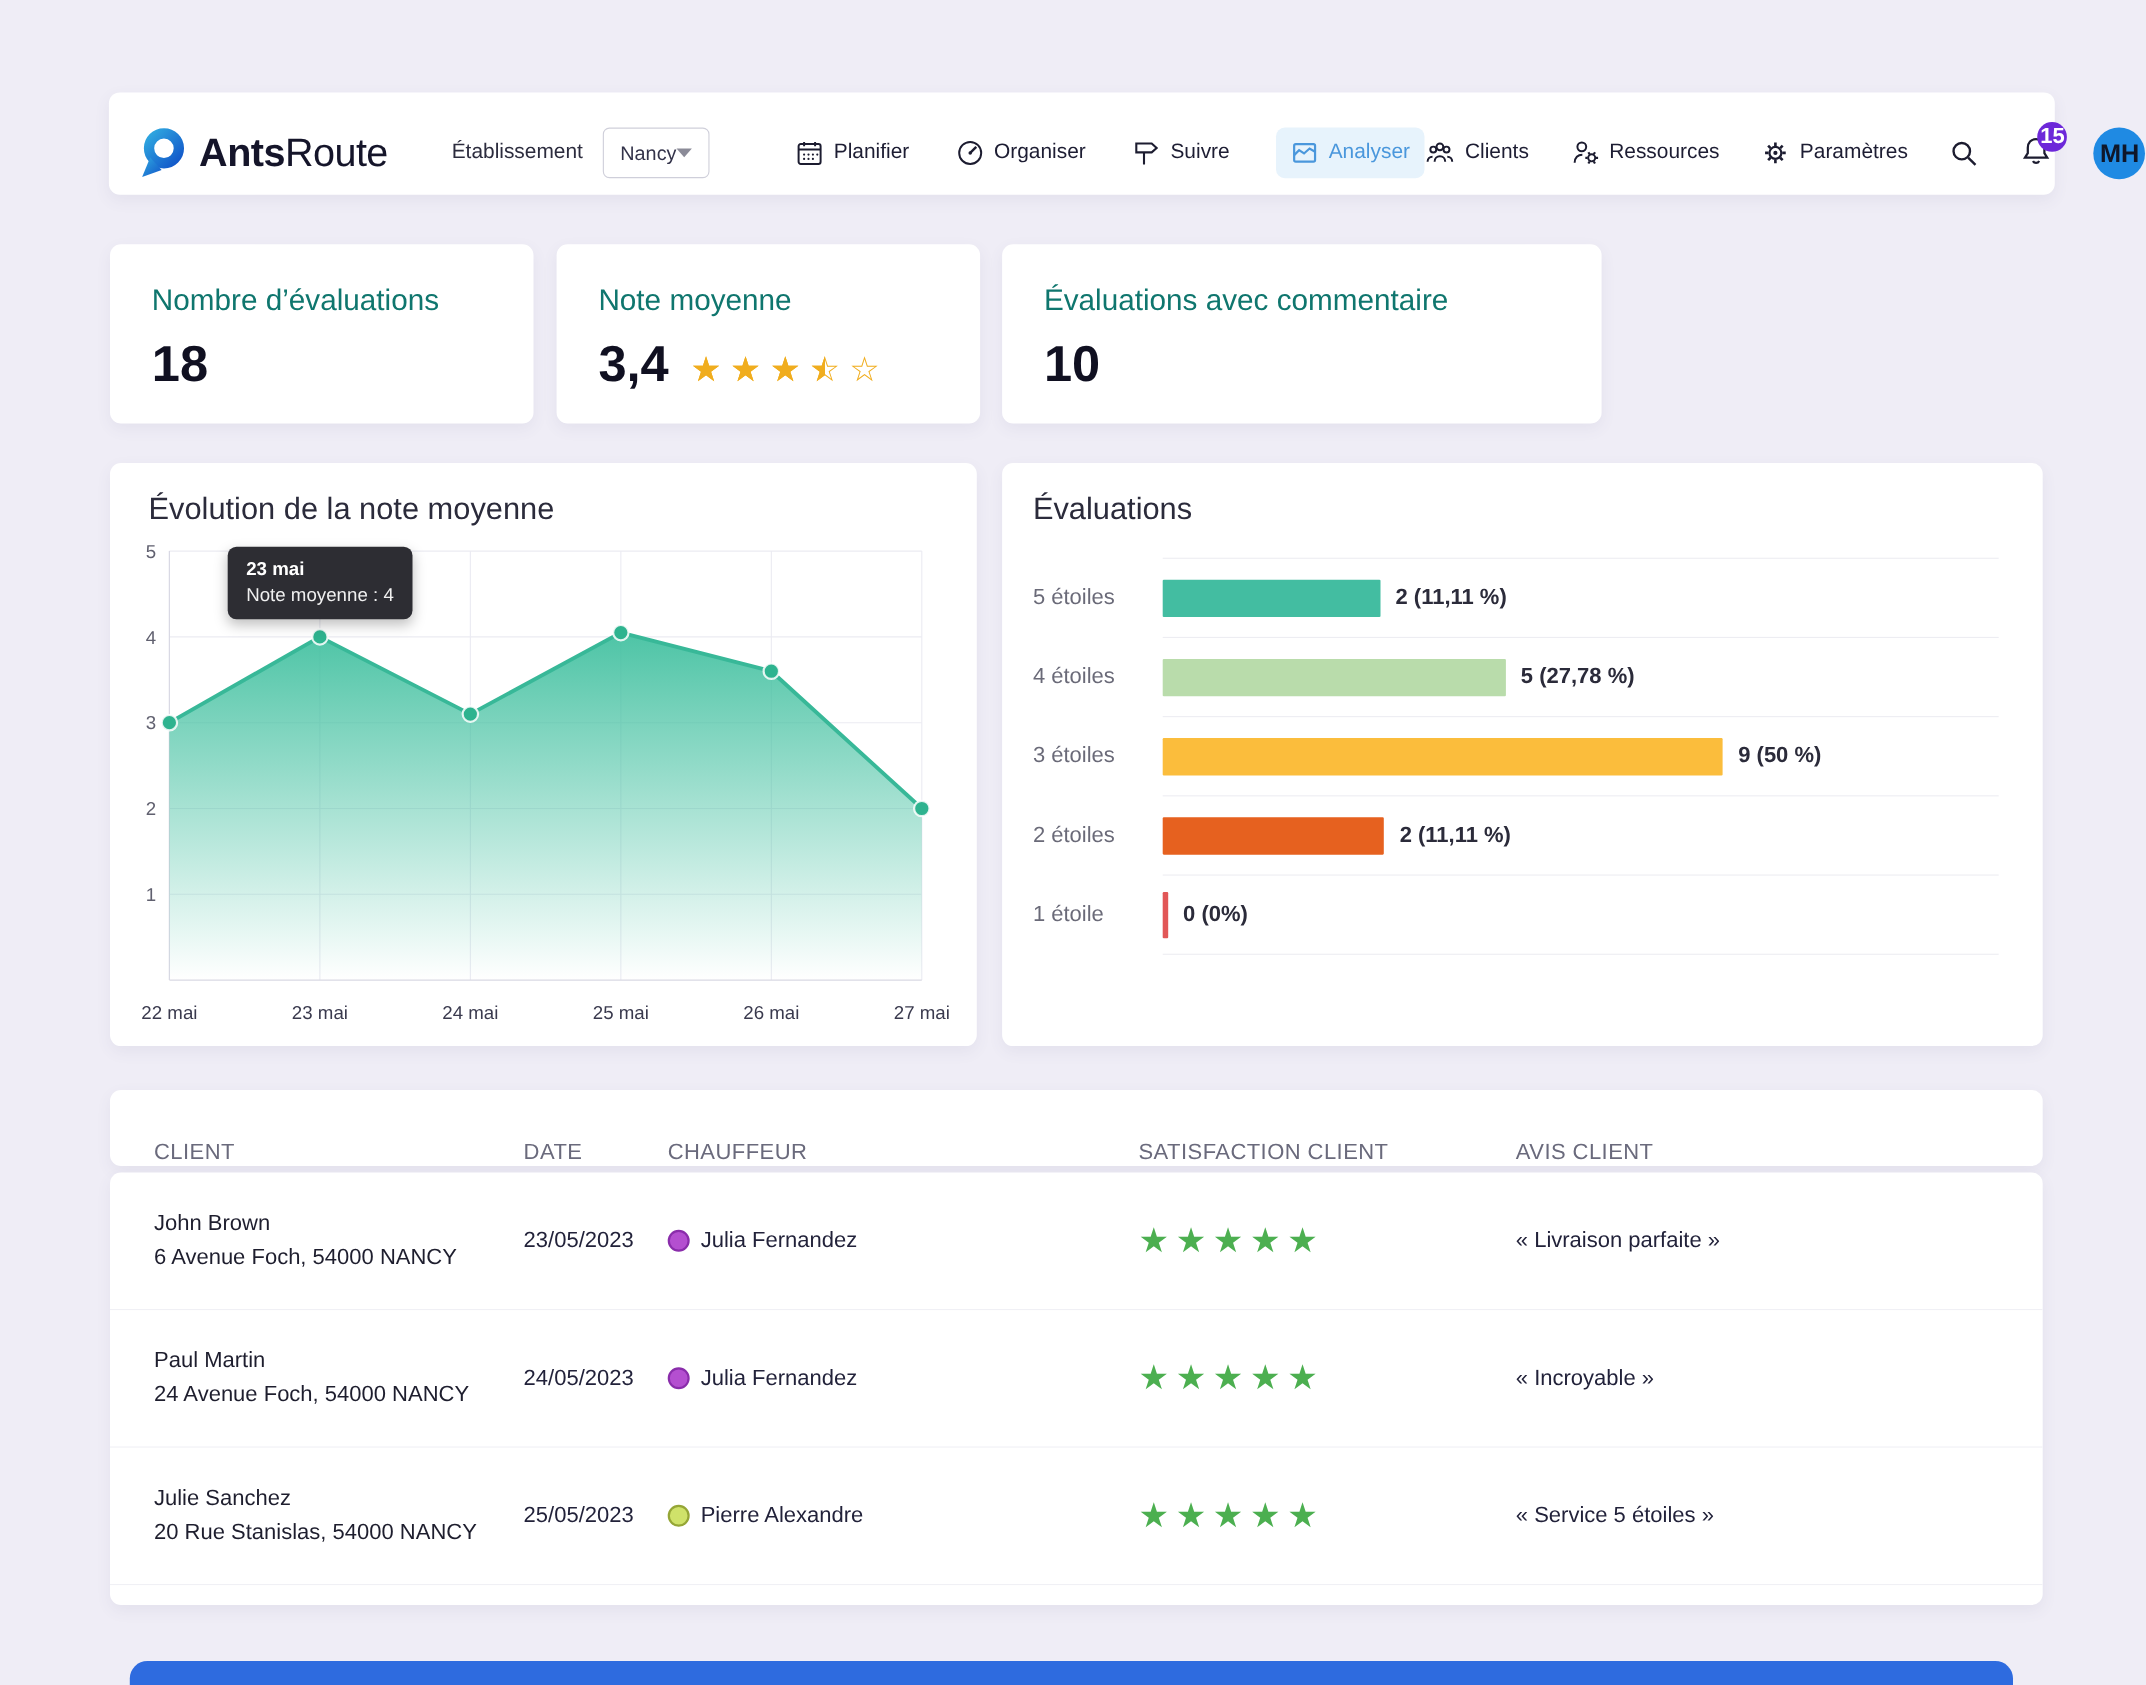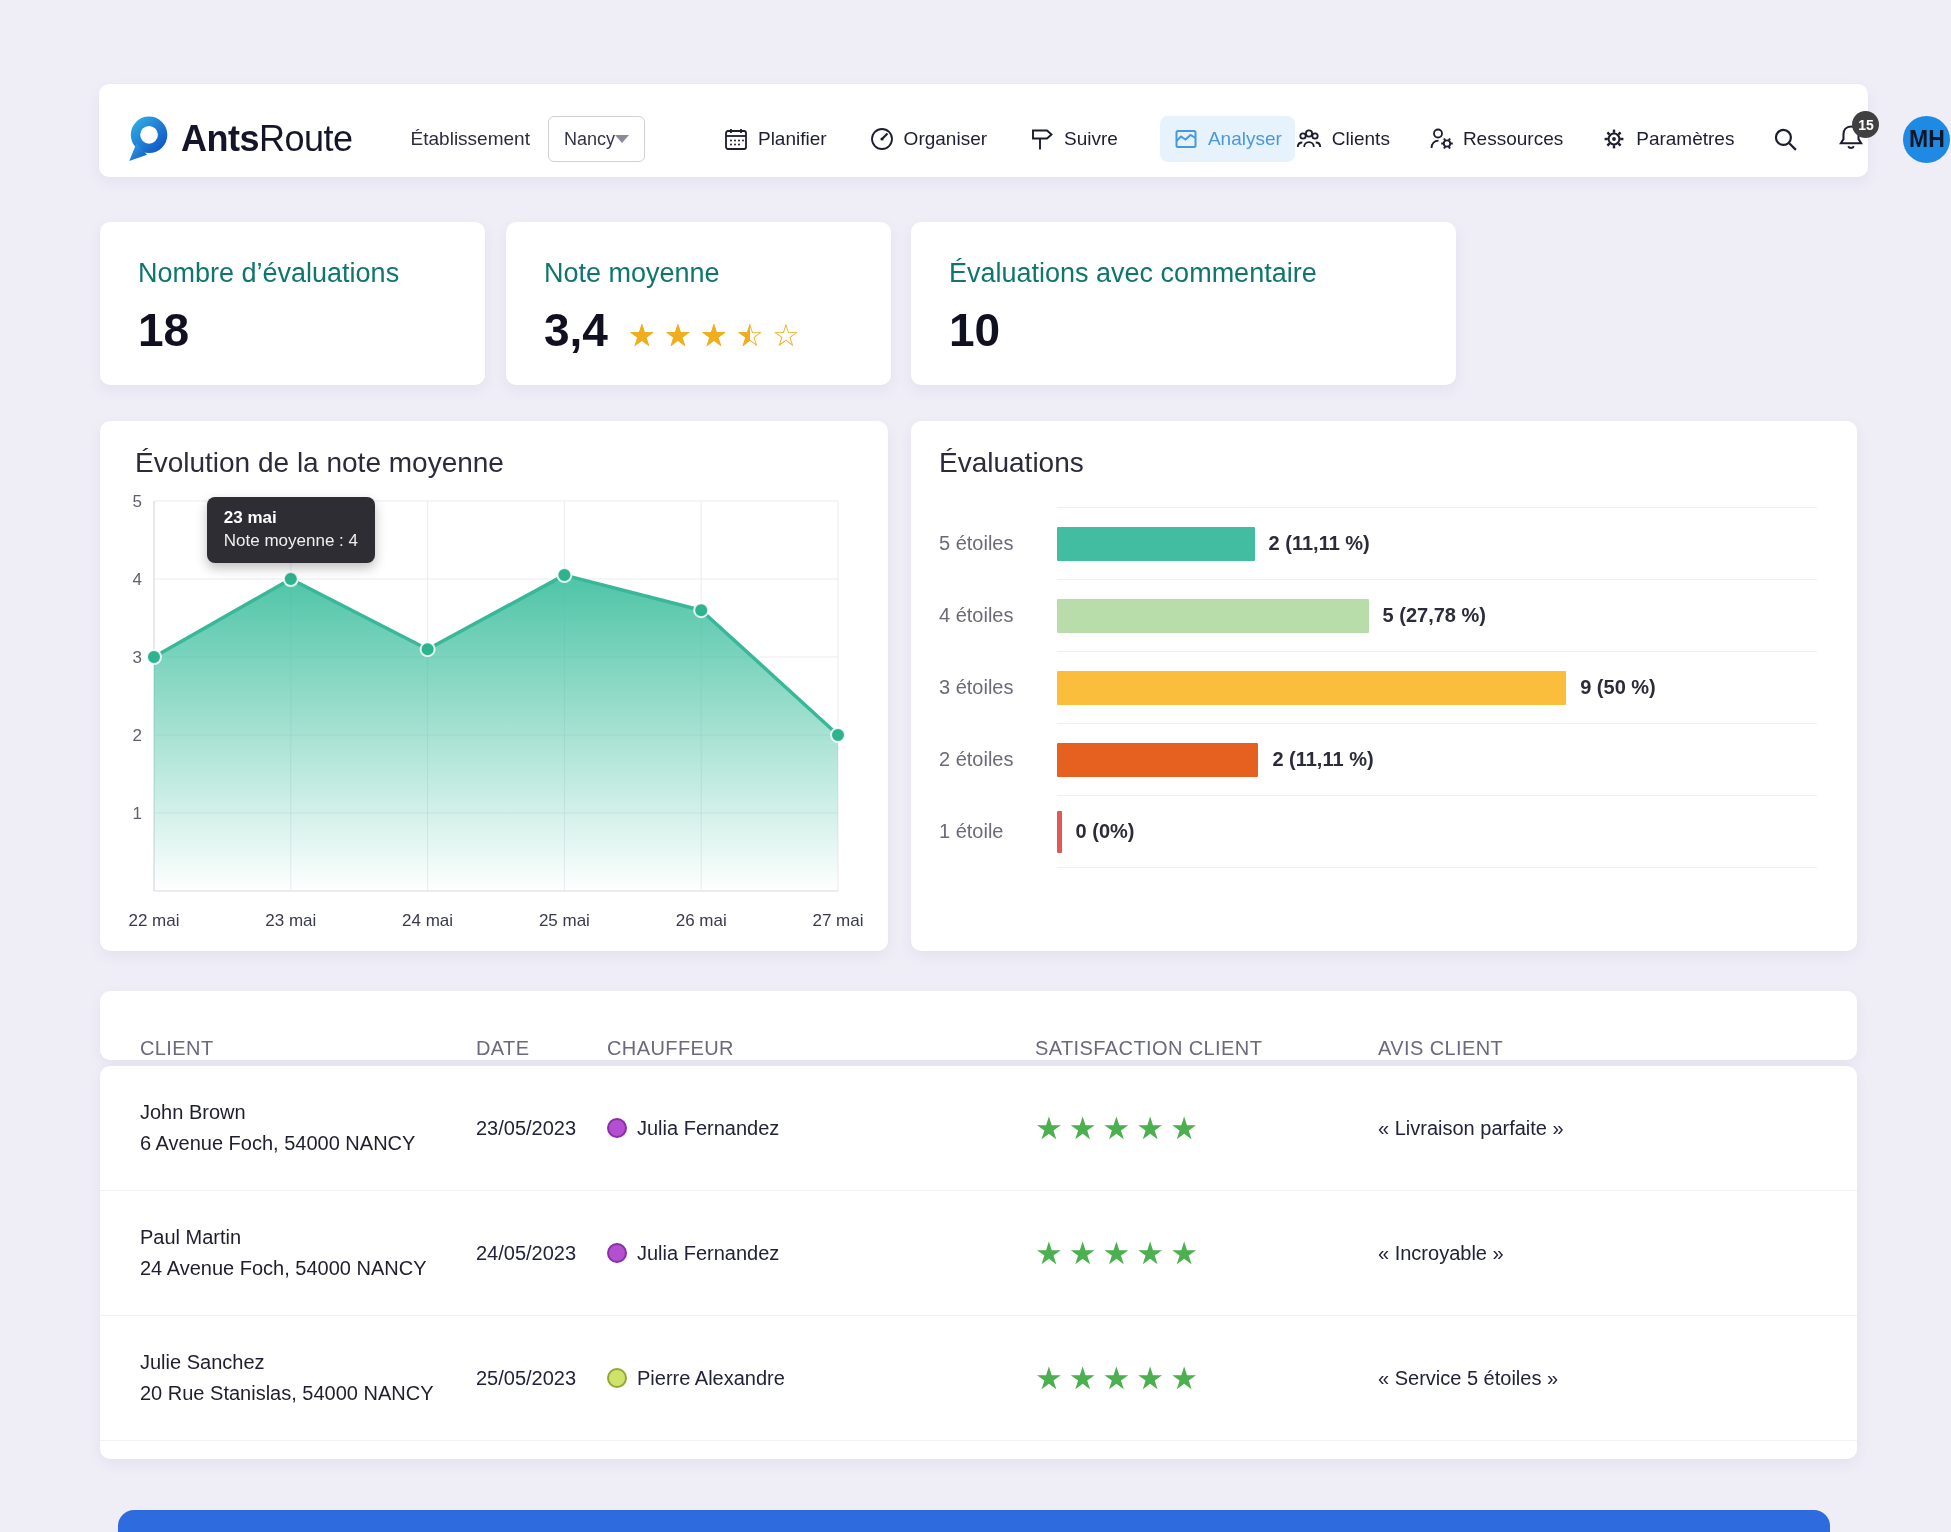--- a/index.html
+++ b/index.html
@@ -21,22 +21,22 @@
     display:flex;align-items:center;justify-content:space-between;padding:0 15px;box-sizing:border-box;
     font-size:18px;color:#33334a;cursor:pointer;}
   .caret{width:0;height:0;border-left:7px solid transparent;border-right:7px solid transparent;border-top:8px solid #8b8b98;}
   .mainnav{display:flex;align-items:center;gap:42px;margin-left:78px;}
   .nav-item{display:flex;align-items:center;gap:9px;font-size:19px;color:#1d1d33;cursor:pointer;white-space:nowrap;}
   .nav-item svg{display:block;}
   .nav-item.active{color:#4a97dc;background:#e7f3fc;padding:10px 13px;border-radius:8px;}
   .nav-right{margin-left:auto;display:flex;align-items:center;gap:38px;}
   .icon-btn{cursor:pointer;display:flex;align-items:center;}
   .bell-wrap{position:relative;cursor:pointer;}
-  .badge{position:absolute;top:-12px;right:-14px;min-width:27px;height:27px;border-radius:50%;background:#404040;color:#fff;
-    font-size:14px;font-weight:700;display:flex;align-items:center;justify-content:center;}
+  .badge{position:absolute;top:-12px;right:-14px;min-width:27px;height:27px;border-radius:50%;background:#6d28d9;color:#fff;
+    font-size:20px;font-weight:700;display:flex;align-items:center;justify-content:center;}
   .avatar{width:47px;height:47px;border-radius:50%;background:#1f8ae3;color:#0f172a;font-size:23px;font-weight:700;
     display:flex;align-items:center;justify-content:center;cursor:pointer;}
 
   
   .stat1{left:100px;top:222px;width:385px;height:163px;}
   .stat2{left:506px;top:222px;width:385px;height:163px;}
   .stat3{left:911px;top:222px;width:545px;height:163px;}
   .stat-inner{padding:36px 38px 0;}
   .stat-title{font-size:27px;color:#0f766e;}
   .stat-value{margin-top:14px;font-size:46px;font-weight:700;color:#101021;display:flex;align-items:center;gap:20px;}

